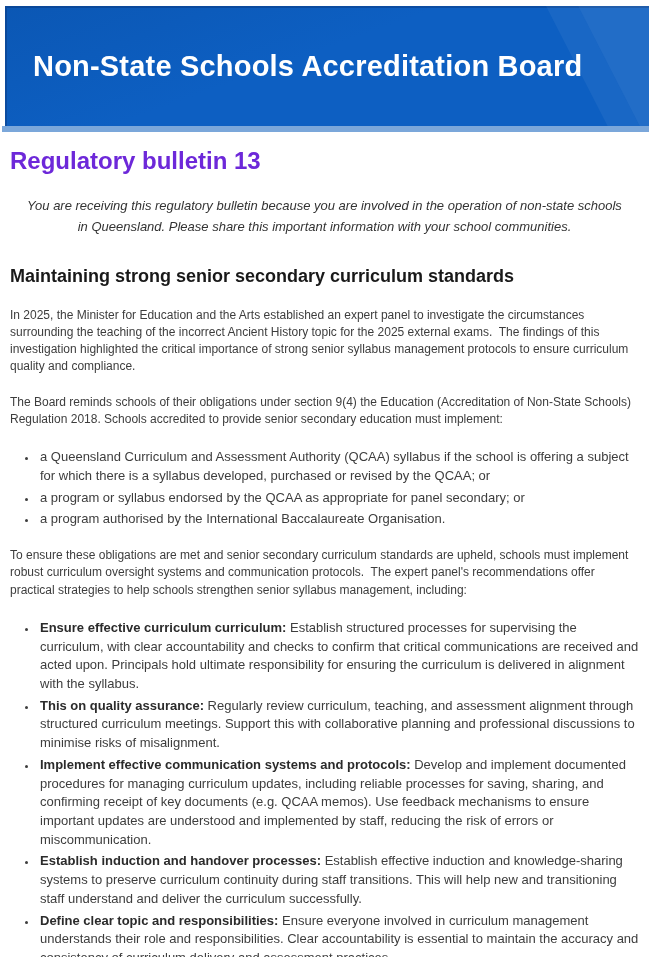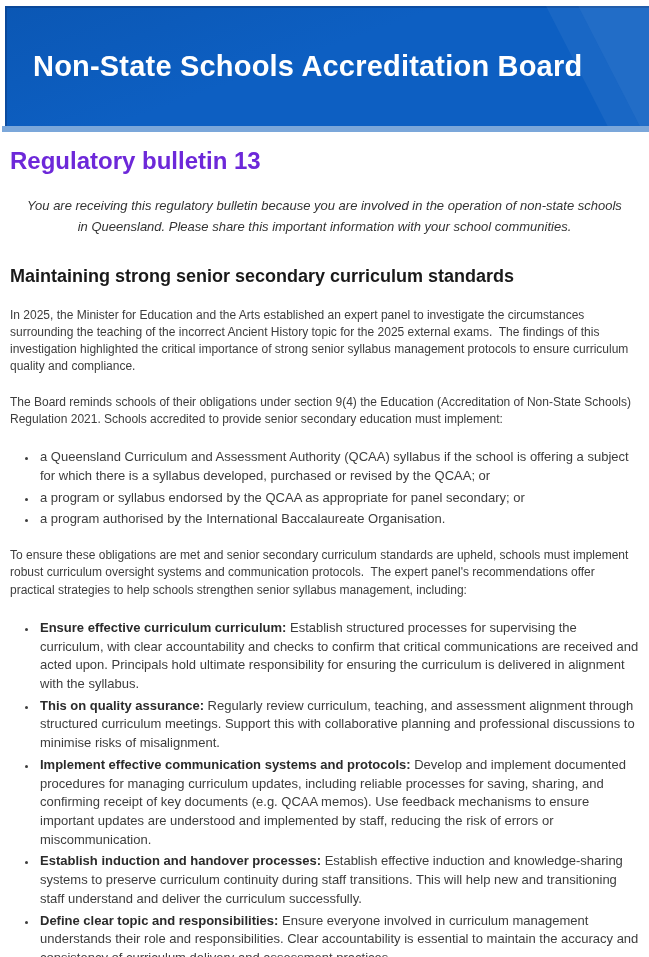--- a/index.html
+++ b/index.html
@@ -99,21 +99,21 @@
 <div class="banner-strip"></div>
 
 <div class="bulletin-title">Regulatory bulletin 13</div>
 
 <div class="disclaimer">You are receiving this regulatory bulletin because you are involved in the operation of non-state schools in Queensland. Please share this important information with your school communities.</div>
 
 <h1 class="article-heading">Maintaining strong senior secondary curriculum standards</h1>
 
 <p class="para">In 2025, the Minister for Education and the Arts established an expert panel to investigate the circumstances surrounding the teaching of the incorrect Ancient History topic for the 2025 external exams.&nbsp; The findings of this investigation highlighted the critical importance of strong senior syllabus management protocols to ensure curriculum quality and compliance.</p>
 
-<p class="para">The Board reminds schools of their obligations under section 9(4) the Education (Accreditation of Non-State Schools) Regulation 2021. Schools accredited to provide senior secondary education must implement:</p>
+<p class="para">The Board reminds schools of their obligations under section 9(4) the Education (Accreditation of Non-State Schools) Regulation 2018. Schools accredited to provide senior secondary education must implement:</p>
 
 <ul class="bullets">
     <li>a Queensland Curriculum and Assessment Authority (QCAA) syllabus if the school is offering a subject for which there is a syllabus developed, purchased or revised by the QCAA; or</li>
     <li>a program or syllabus endorsed by the QCAA as appropriate for panel secondary; or</li>
     <li>a program authorised by the International Baccalaureate Organisation.</li>
   </ul>
 
 <p class="para">To ensure these obligations are met and senior secondary curriculum standards are upheld, schools must implement robust curriculum oversight systems and communication protocols.&nbsp; The expert panel's recommendations offer practical strategies to help schools strengthen senior syllabus management, including:</p>
 
 <ul class="bullets">

